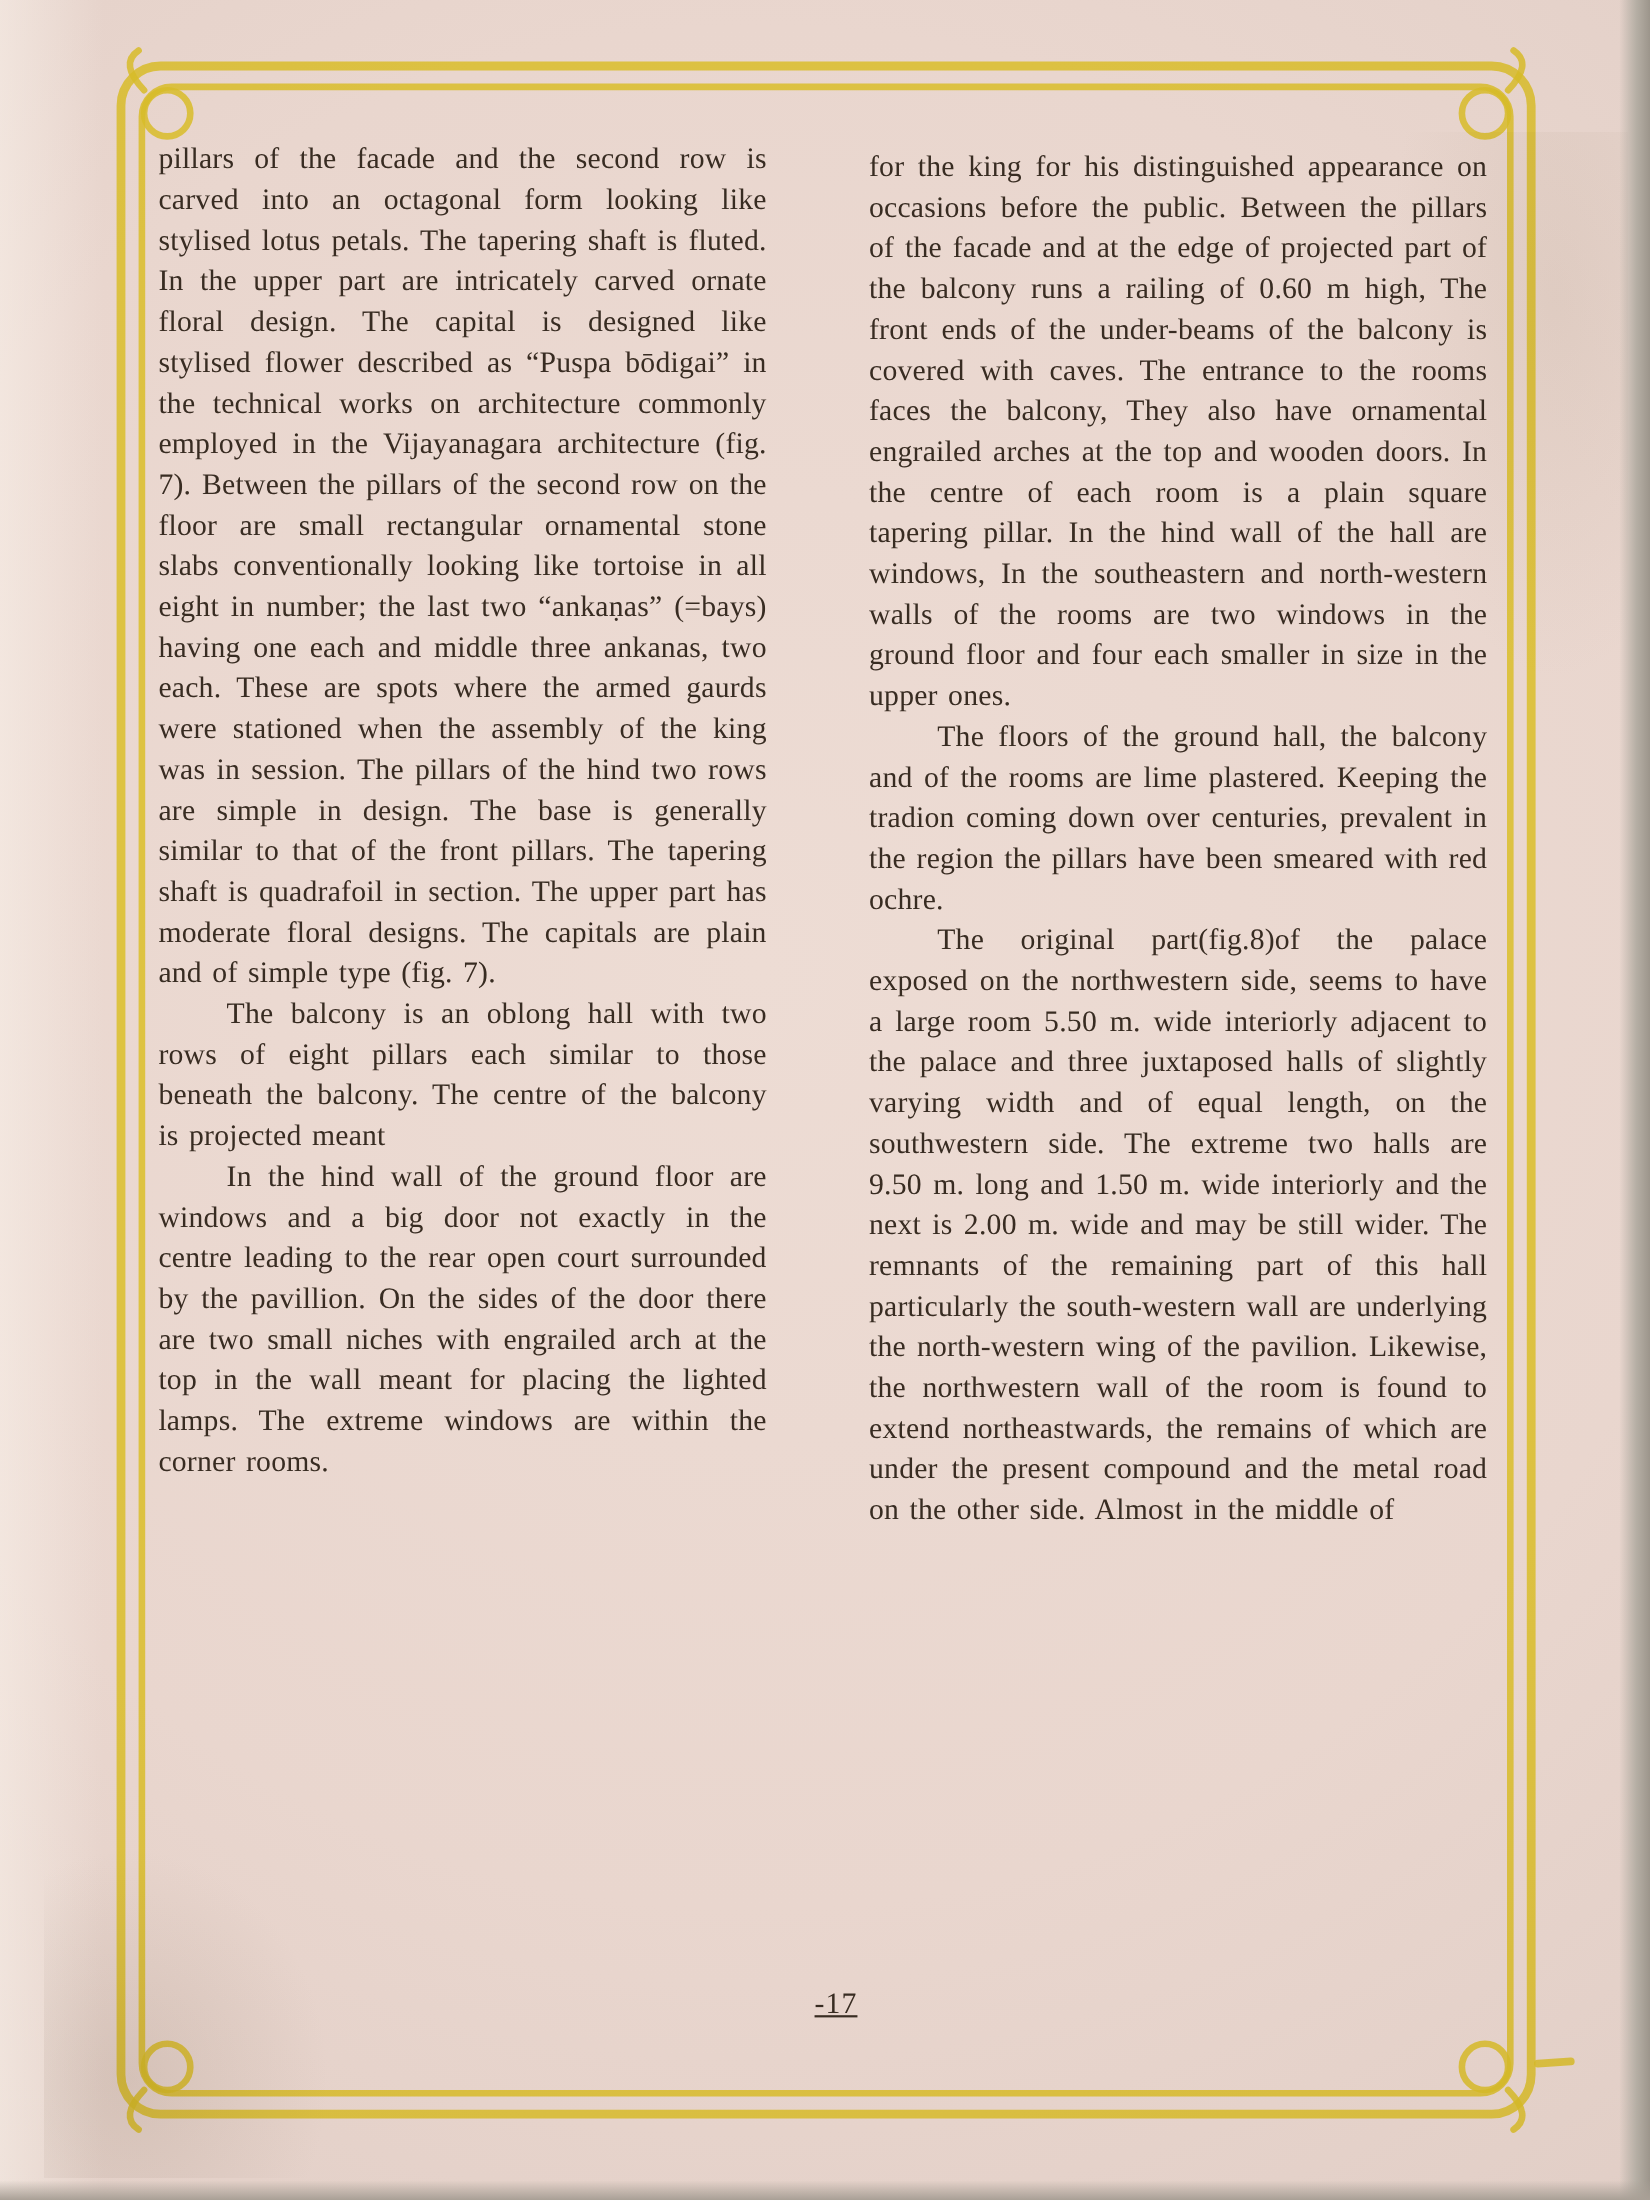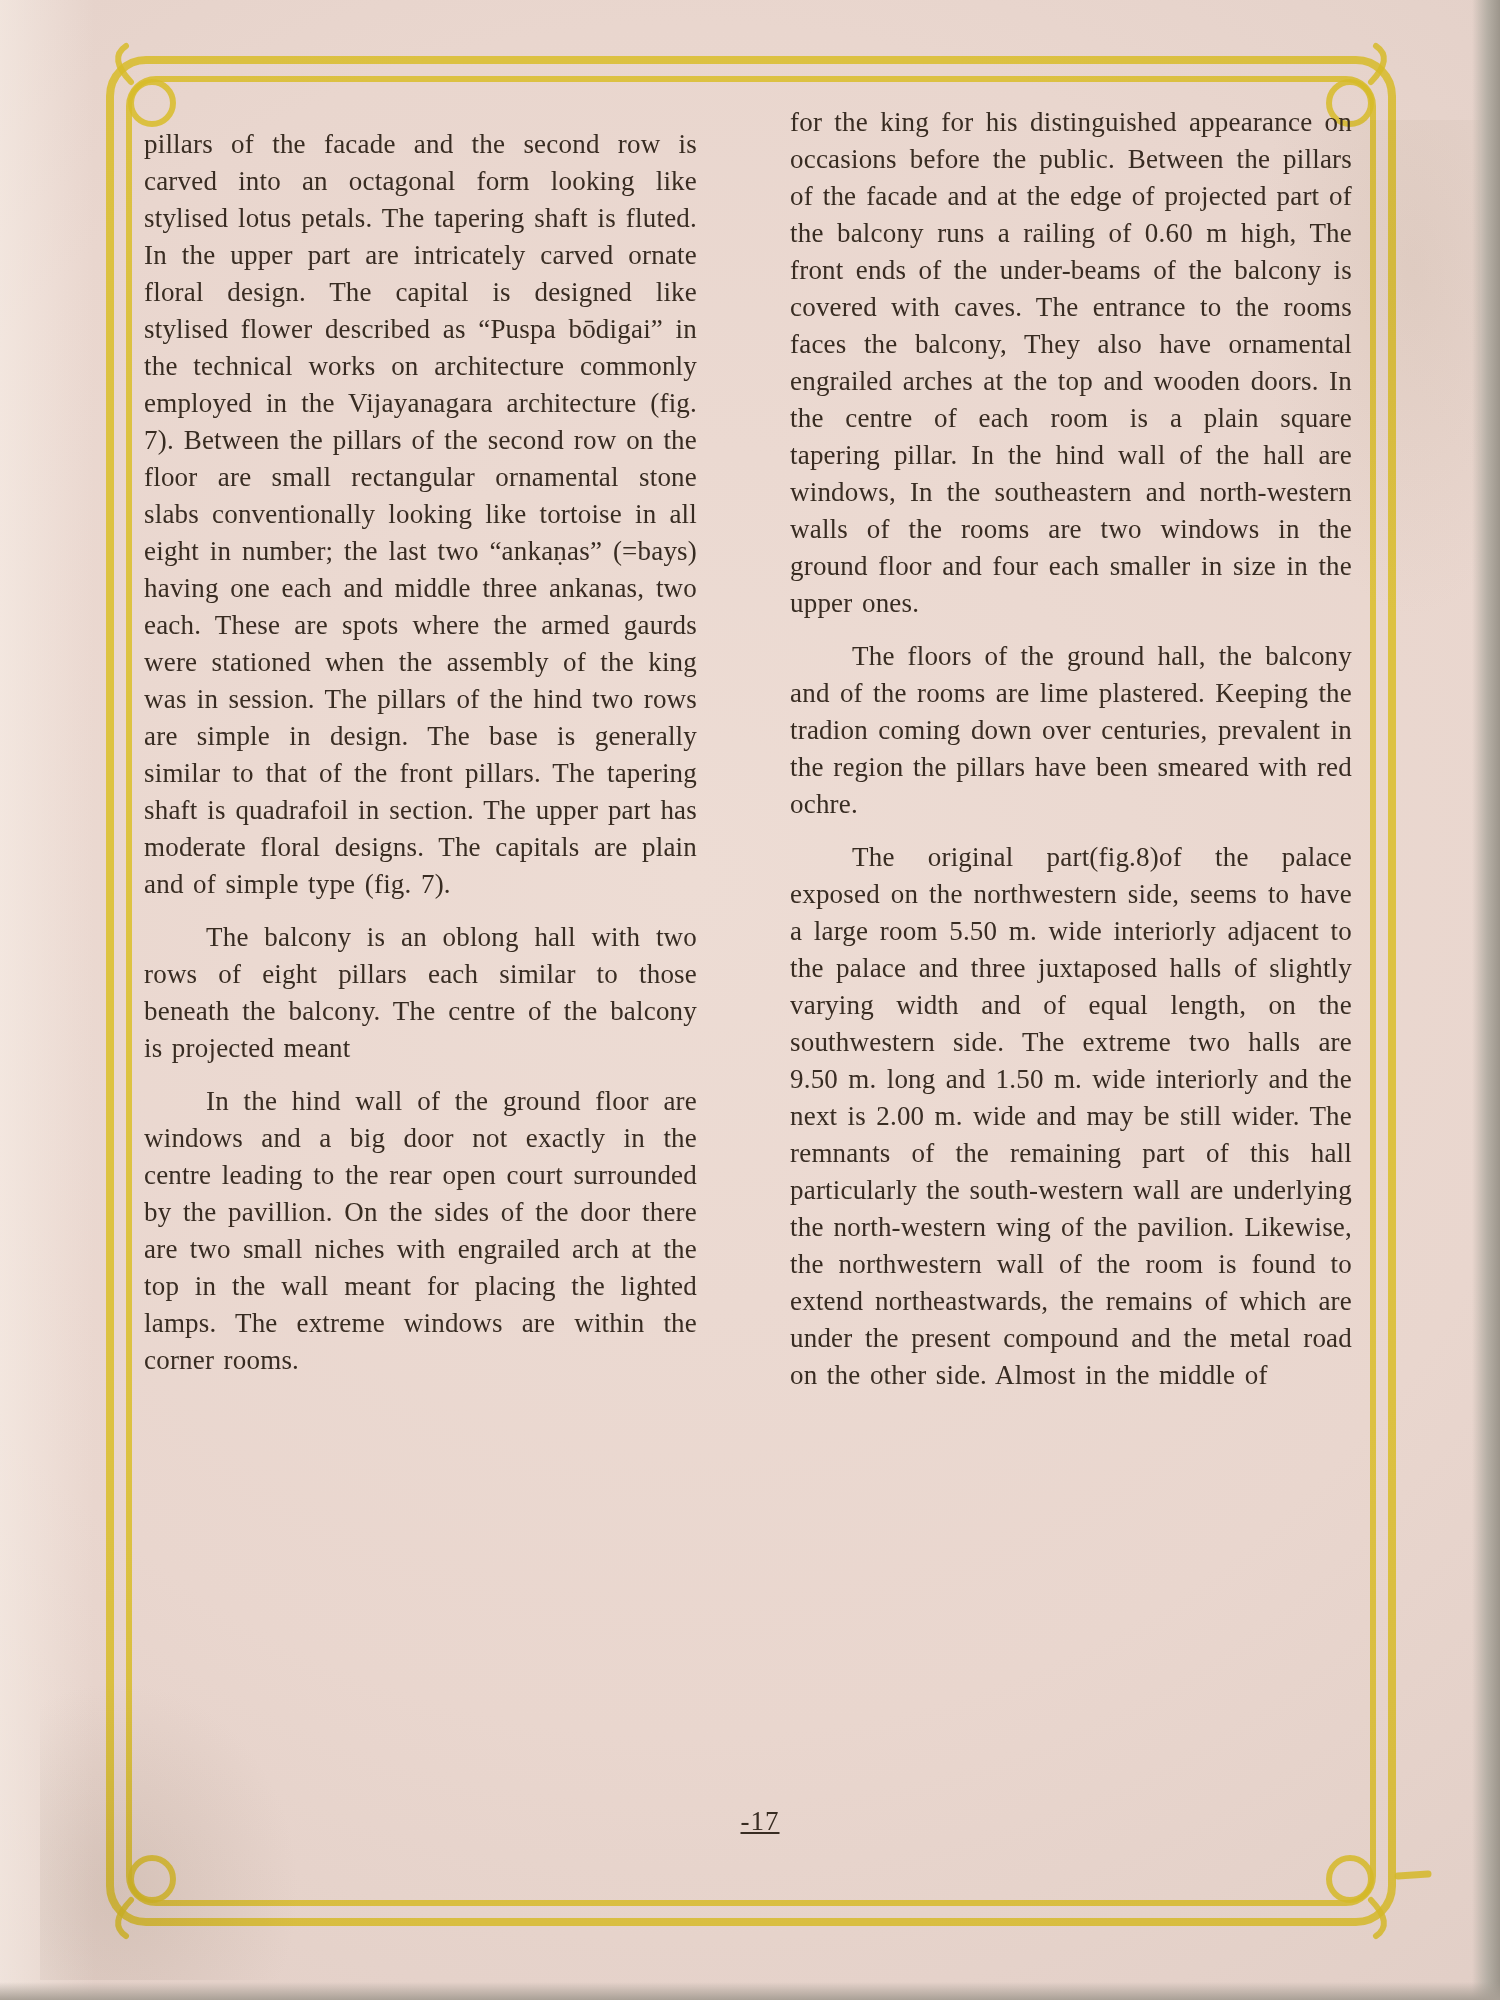--- a/index.html
+++ b/index.html
@@ -68,23 +68,23 @@
   .col {
     position: absolute;
     color: var(--ink, #382c22);
     font-size: 27px;
     line-height: 37px;
     text-align: justify;
     letter-spacing: 0.2px;
     word-spacing: 2.5px;
   }
   .col-left  { left: 144px; top: 126px; width: 553px; }
-  .col-right { left: 790px; top: 104px; width: 562px; }
+  .col-right { left: 790px; top: 133px; width: 562px; }
   .col p { margin: 0; }
-  .col p + p { margin-top: 16px; }
+  .col p + p { }
   .indent { text-indent: 62px; }
   .page-number {
     position: absolute;
     left: 700px;
     top: 1806px;
     width: 120px;
     text-align: center;
     color: var(--ink, #382c22);
     font-size: 27px;
     letter-spacing: 1px;

